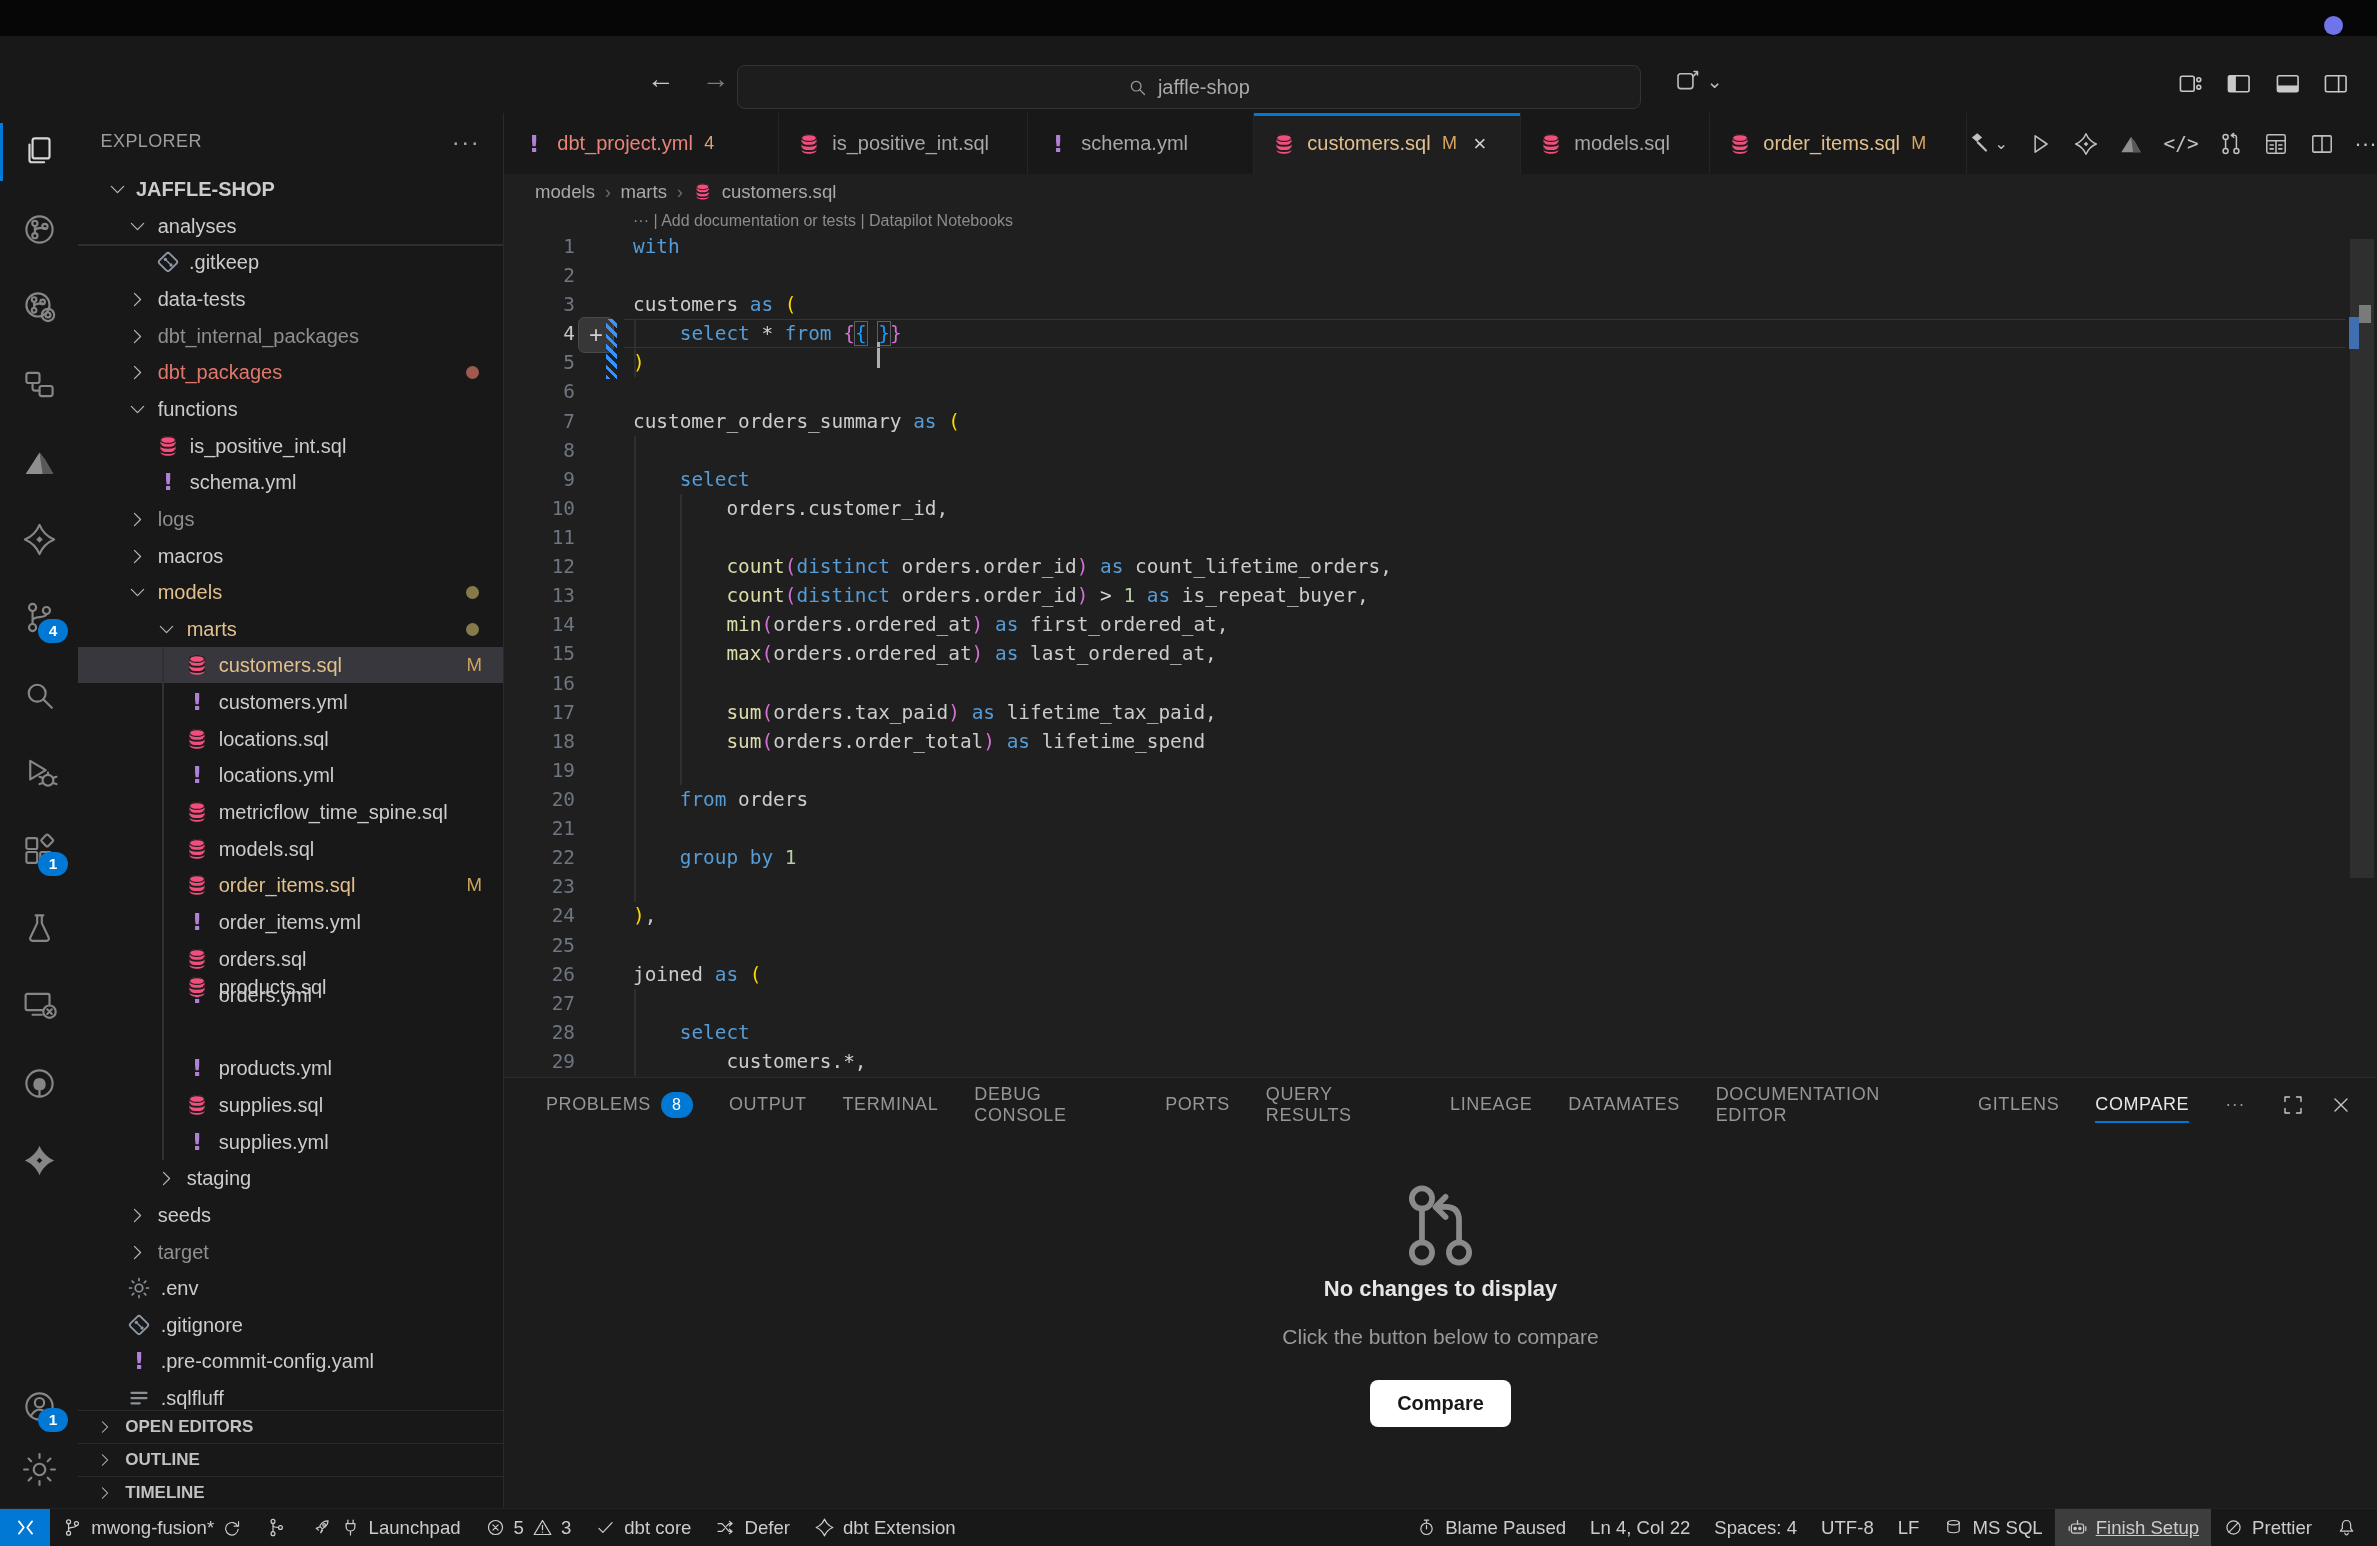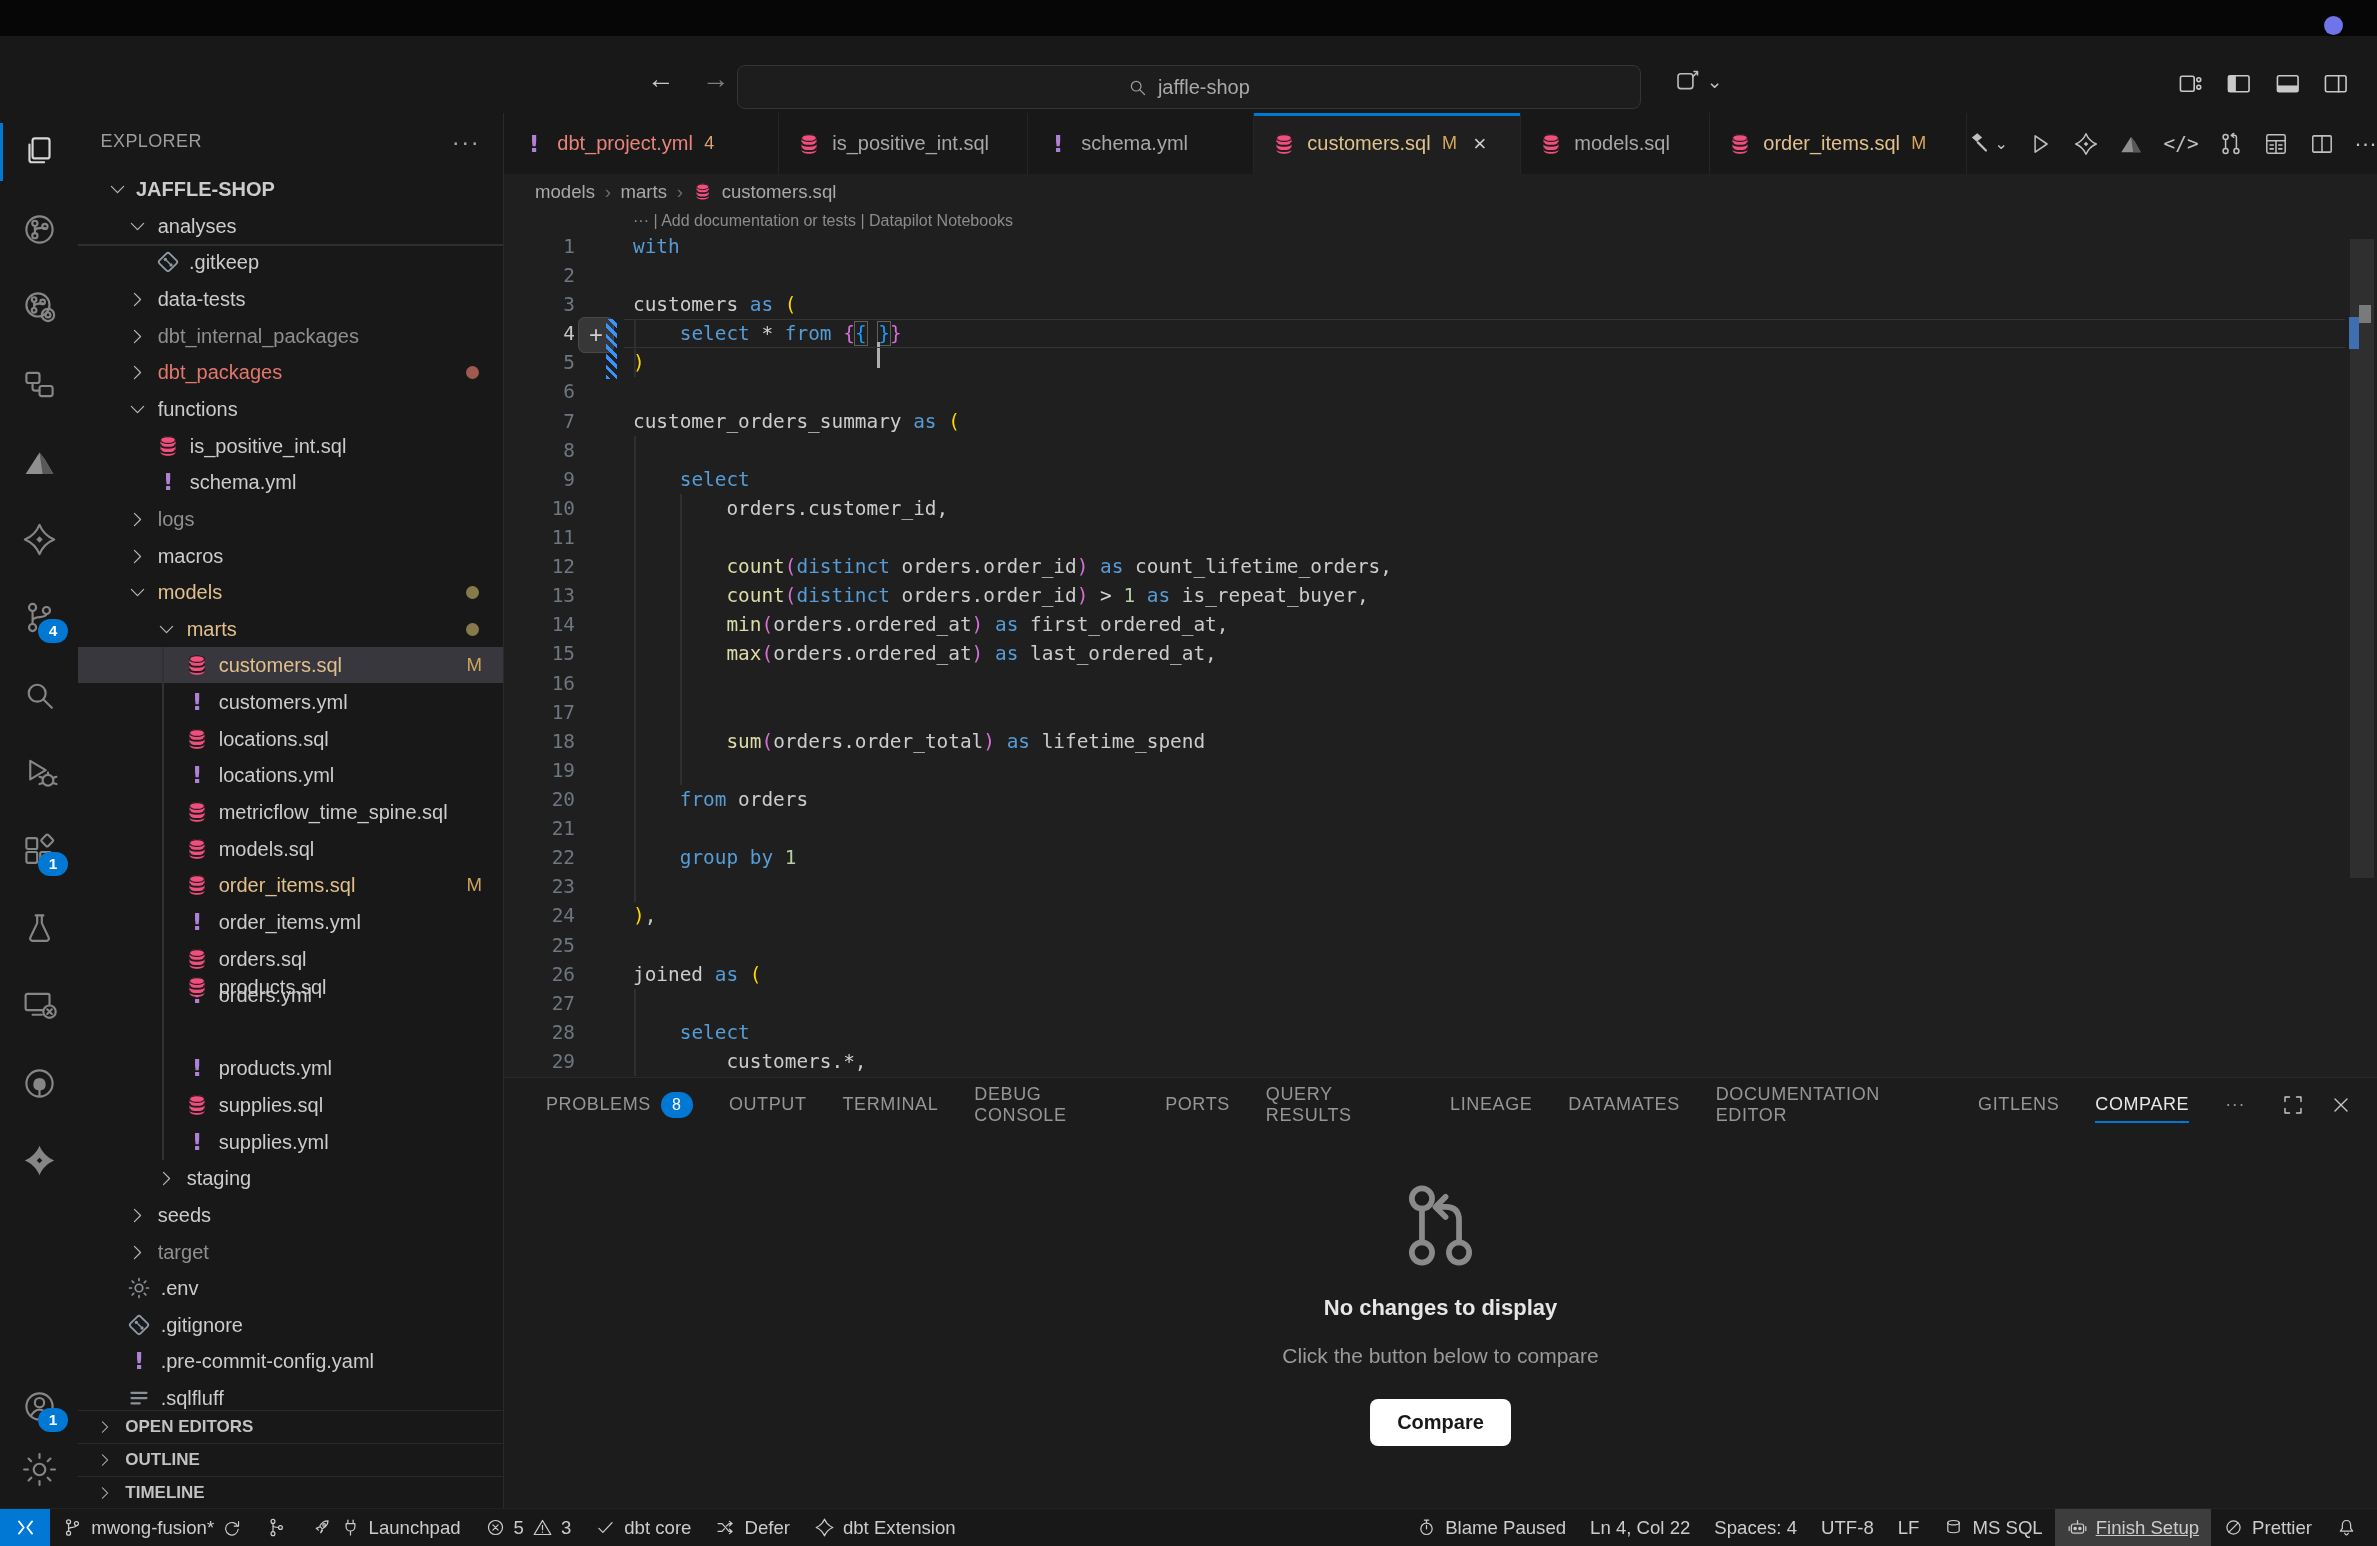--- a/index.html
+++ b/index.html
@@ -82,21 +82,21 @@
   #panel{position:absolute;left:0;right:0;top:964px;height:432px;background:#1c1c1c;border-top:0.8px solid #2a2a2a;}
   #paneltabs{position:absolute;left:0;top:0;right:0;height:53px;display:flex;align-items:center;gap:36px;padding-left:42px;}
   .ptab{font-size:18px;letter-spacing:0.6px;color:#969696;display:flex;align-items:center;gap:9.7px;position:relative;height:100%;}
   .ptab.active{color:#e7e7e7;}
   .ptab.active::after{content:"";position:absolute;left:0;right:0;bottom:8px;height:2.4px;background:#0078d4;}
   .pbadge{min-width:26px;height:26px;border-radius:13px;background:#0078d4;color:#fff;font-size:16px;
     display:flex;align-items:center;justify-content:center;padding:0 3.2px;}
   #panelacts{margin-left:auto;display:flex;gap:24px;padding-right:24px;color:#c7c7c7;align-items:center;}
   #panelbody{position:absolute;left:0;right:0;top:53px;bottom:0;display:flex;flex-direction:column;align-items:center;}
   #cmp-icon{margin-top:49px;color:#8a8a8a;}
-  #cmp-title{margin-top:24px;font-size:22px;font-weight:bold;color:#e6e6e6;}
+  #cmp-title{margin-top:5px;font-size:22px;font-weight:bold;color:#e6e6e6;}
   #cmp-sub{margin-top:22.6px;font-size:21px;color:#9a9a9a;}
   #cmp-btn{margin-top:31px;background:#ffffff;color:#181818;font-size:20px;font-weight:600;
     padding:12px 27.5px;border-radius:8px;border:none;font-family:"Liberation Sans",sans-serif;}
   
   #statusbar{position:absolute;left:0;bottom:0;width:100%;height:37px;background:#181818;border-top:0.8px solid #232323;
     display:flex;align-items:center;font-size:18.6px;color:#cccccc;}
   .sb-item{display:flex;align-items:center;gap:8px;padding:0 12px;height:100%;white-space:nowrap;}
   .sb-item.accent{background:#0078d4;color:#fff;padding:0 14.6px;}
   .sb-item.hl{background:#3d3d3d;text-decoration:underline;}
   #sb-left{display:flex;height:100%;align-items:center;}
@@ -767,21 +767,21 @@
             <div class="cline" style="top: 197px;"><span class="lnum">7</span><span class="ltext"><span class="id">customer_orders_summary </span><span class="kw">as</span><span class="id"> </span><span class="p1">(</span></span></div>
             <div class="cline" style="top: 226px;"><span class="lnum">8</span><span class="ltext"></span></div>
             <div class="cline" style="top: 255px;"><span class="lnum">9</span><span class="ltext"><span class="id">    </span><span class="kw">select</span></span></div>
             <div class="cline" style="top: 284px;"><span class="lnum">10</span><span class="ltext"><span class="id">        orders.customer_id,</span></span></div>
             <div class="cline" style="top: 313px;"><span class="lnum">11</span><span class="ltext"></span></div>
             <div class="cline" style="top: 342px;"><span class="lnum">12</span><span class="ltext"><span class="id">        </span><span class="fn">count</span><span class="p2">(</span><span class="kw">distinct</span><span class="id"> orders.order_id</span><span class="p2">)</span><span class="id"> </span><span class="kw">as</span><span class="id"> count_lifetime_orders,</span></span></div>
             <div class="cline" style="top: 371px;"><span class="lnum">13</span><span class="ltext"><span class="id">        </span><span class="fn">count</span><span class="p2">(</span><span class="kw">distinct</span><span class="id"> orders.order_id</span><span class="p2">)</span><span class="id"> </span><span class="op">&gt;</span><span class="id"> </span><span class="num">1</span><span class="id"> </span><span class="kw">as</span><span class="id"> is_repeat_buyer,</span></span></div>
             <div class="cline" style="top: 400px;"><span class="lnum">14</span><span class="ltext"><span class="id">        </span><span class="fn">min</span><span class="p2">(</span><span class="id">orders.ordered_at</span><span class="p2">)</span><span class="id"> </span><span class="kw">as</span><span class="id"> first_ordered_at,</span></span></div>
             <div class="cline" style="top: 429px;"><span class="lnum">15</span><span class="ltext"><span class="id">        </span><span class="fn">max</span><span class="p2">(</span><span class="id">orders.ordered_at</span><span class="p2">)</span><span class="id"> </span><span class="kw">as</span><span class="id"> last_ordered_at,</span></span></div>
             <div class="cline" style="top: 459px;"><span class="lnum">16</span></div>
-            <div class="cline" style="top: 488px;"><span class="lnum">17</span></div>
+            <div class="cline" style="top: 488px;"><span class="lnum">17</span><span class="ltext"><span class="id">        </span><span class="fn">sum</span><span class="p2">(</span><span class="id">orders.tax_paid</span><span class="p2">)</span><span class="id"> </span><span class="kw">as</span><span class="id"> lifetime_tax_paid,</span></span></div>
             <div class="cline" style="top: 517px;"><span class="lnum">18</span><span class="ltext"><span class="id">        </span><span class="fn">sum</span><span class="p2">(</span><span class="id">orders.order_total</span><span class="p2">)</span><span class="id"> </span><span class="kw">as</span><span class="id"> lifetime_spend</span></span></div>
             <div class="cline" style="top: 546px;"><span class="lnum">19</span><span class="ltext"></span></div>
             <div class="cline" style="top: 575px;"><span class="lnum">20</span><span class="ltext"><span class="id">    </span><span class="kw">from</span><span class="id"> orders</span></span></div>
             <div class="cline" style="top: 604px;"><span class="lnum">21</span><span class="ltext"></span></div>
             <div class="cline" style="top: 633px;"><span class="lnum">22</span><span class="ltext"><span class="id">    </span><span class="kw">group by</span><span class="id"> </span><span class="num">1</span></span></div>
             <div class="cline" style="top: 662px;"><span class="lnum">23</span><span class="ltext"></span></div>
             <div class="cline" style="top: 691px;"><span class="lnum">24</span><span class="ltext"><span class="p1">)</span><span class="id">,</span></span></div>
             <div class="cline" style="top: 721px;"><span class="lnum">25</span><span class="ltext"></span></div>
             <div class="cline" style="top: 750px;"><span class="lnum">26</span><span class="ltext"><span class="id">joined </span><span class="kw">as</span><span class="id"> </span><span class="p1">(</span></span></div>
             <div class="cline" style="top: 779px;"><span class="lnum">27</span><span class="ltext"></span></div>

